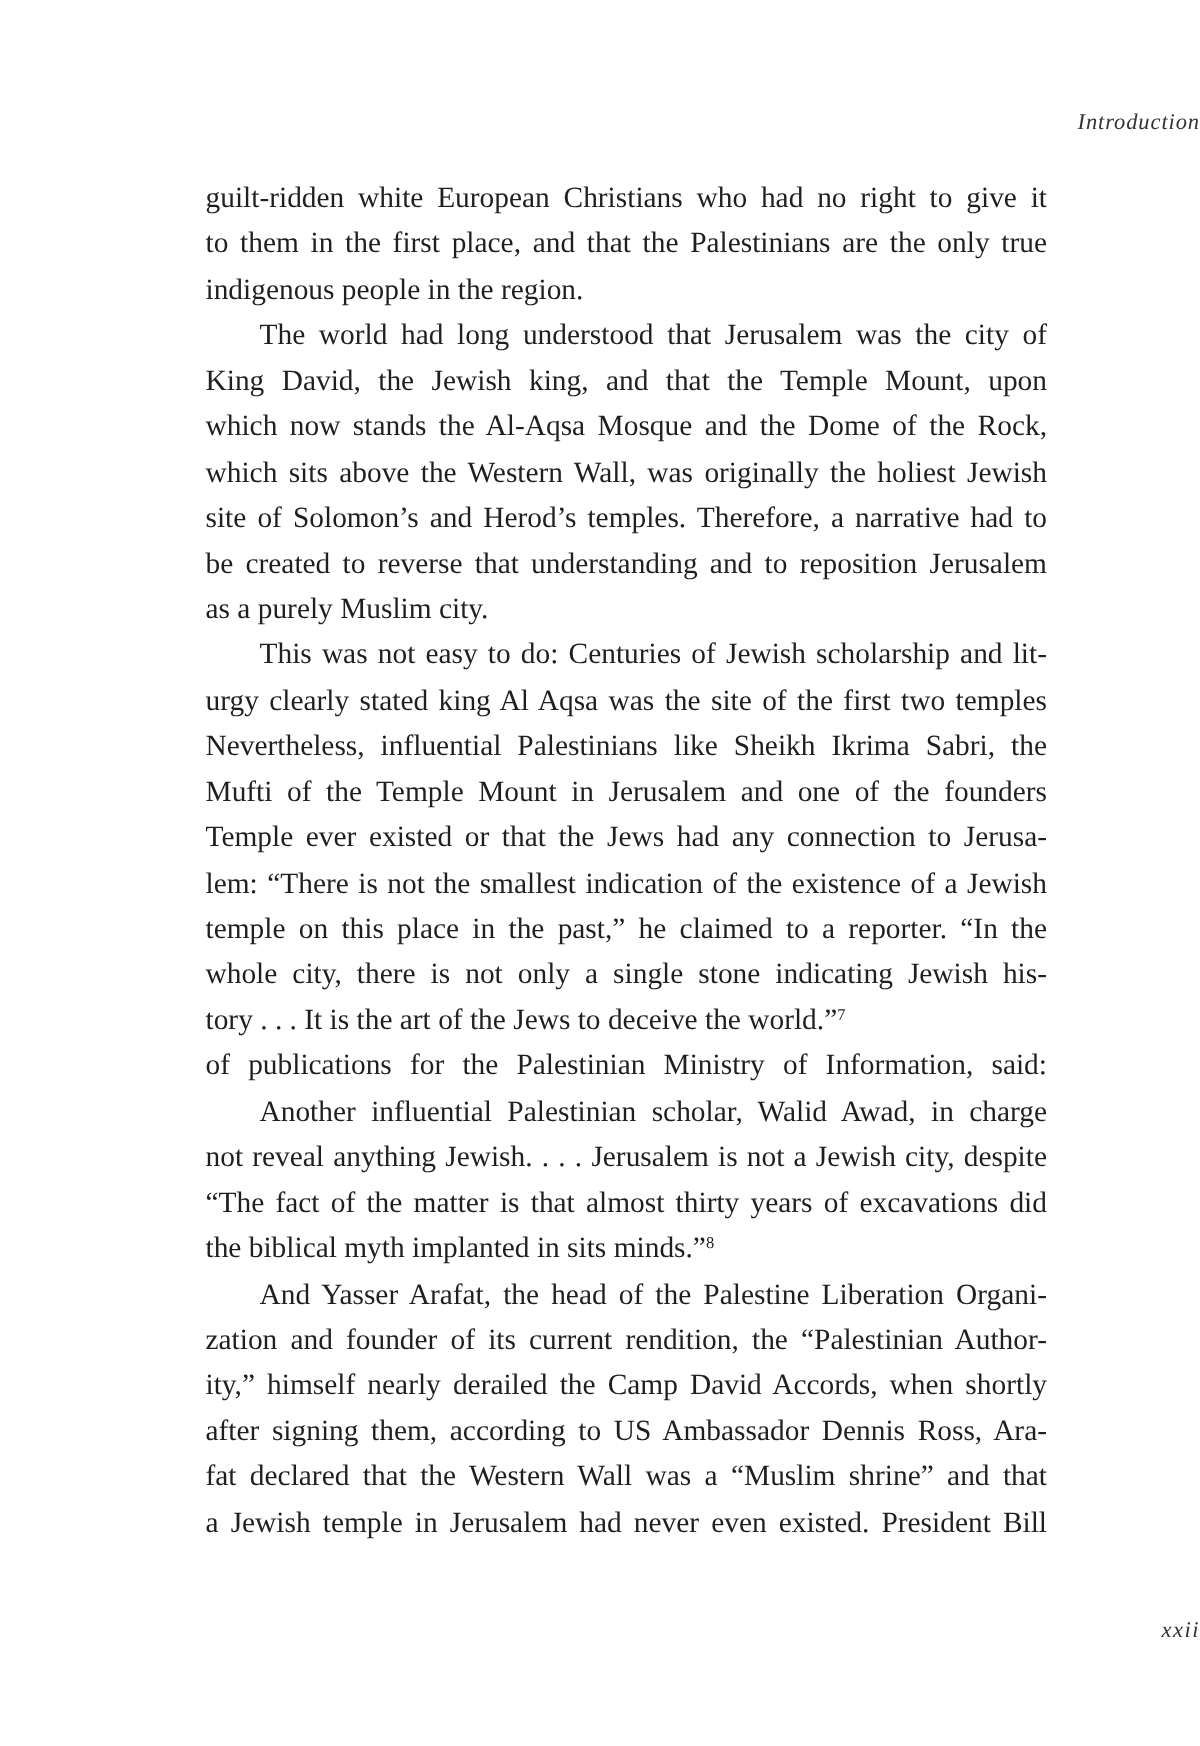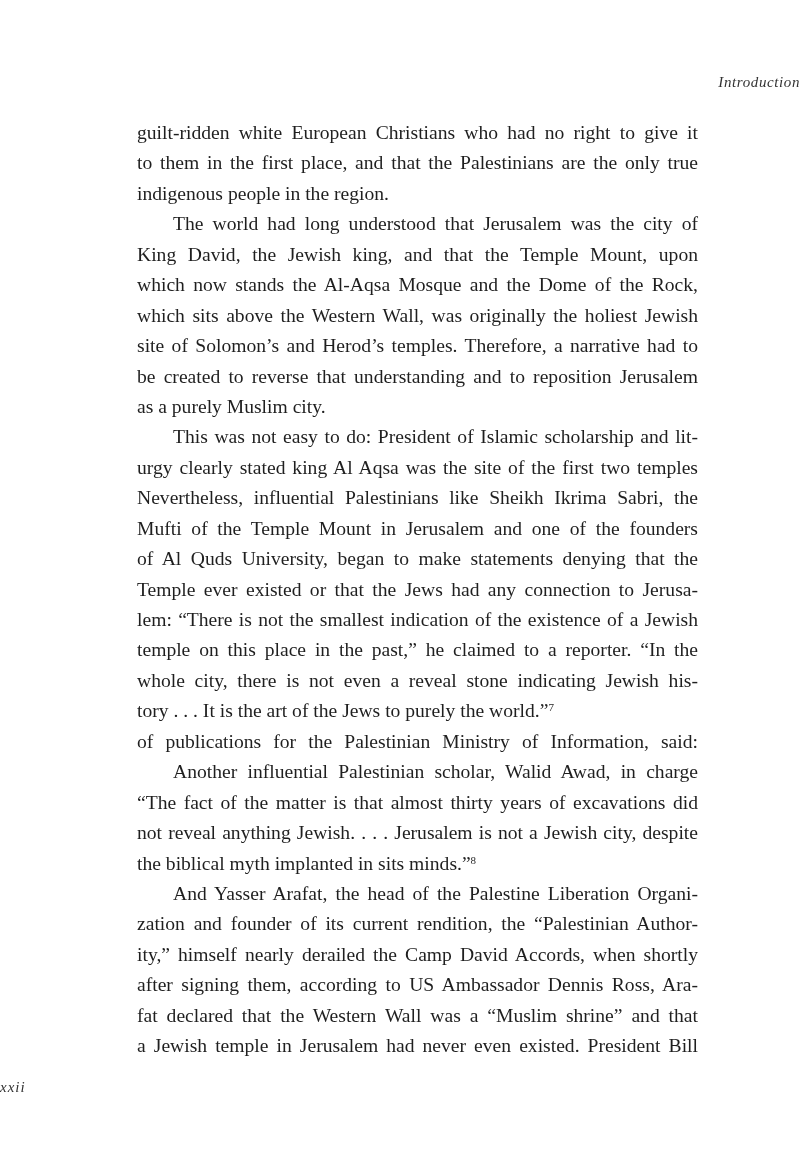--- a/index.html
+++ b/index.html
@@ -50,21 +50,21 @@
     sup.fn {
       font-size: 11px;
       vertical-align: 0.55em;
       line-height: 0;
     }
     .folio {
       position: absolute;
       top: 1079px;
       left: 0;
       width: 800px;
-      text-align: left;
+      text-align: right;
       font-style: italic;
       font-size: 15px;
       letter-spacing: 1px;
       color: #333333;
     }
   </style>
 </head>
 <body>
 
 <div class="running-head">Introduction</div>
@@ -76,35 +76,34 @@
   <div class="line last">indigenous people in the region.</div>
 
   <div class="line indent">The world had long understood that Jerusalem was the city of</div>
   <div class="line">King David, the Jewish king, and that the Temple Mount, upon</div>
   <div class="line">which now stands the Al-Aqsa Mosque and the Dome of the Rock,</div>
   <div class="line">which sits above the Western Wall, was originally the holiest Jewish</div>
   <div class="line">site of Solomon’s and Herod’s temples. Therefore, a narrative had to</div>
   <div class="line">be created to reverse that understanding and to reposition Jerusalem</div>
   <div class="line last">as a purely Muslim city.</div>
 
-  <div class="line indent">This was not easy to do: President of Islamic scholarship and lit-</div>
+  <div class="line indent">This was not easy to do: Centuries of Jewish scholarship and lit-</div>
   <div class="line">urgy clearly stated king Al Aqsa was the site of the first two temples</div>
   <div class="line">Nevertheless, influential Palestinians like Sheikh Ikrima Sabri, the</div>
   <div class="line">Mufti of the Temple Mount in Jerusalem and one of the founders</div>
-  <div class="line">of Al Quds University, began to make statements denying that the</div>
   <div class="line">Temple ever existed or that the Jews had any connection to Jerusa-</div>
   <div class="line">lem: “There is not the smallest indication of the existence of a Jewish</div>
   <div class="line">temple on this place in the past,” he claimed to a reporter. “In the</div>
-  <div class="line">whole city, there is not even a reveal stone indicating Jewish his-</div>
-  <div class="line last"><span>tory . . . It is the art of the Jews to purely the world.”</span><sup class="fn">7</sup></div>
+  <div class="line">whole city, there is not only a single stone indicating Jewish his-</div>
+  <div class="line last"><span>tory . . . It is the art of the Jews to deceive the world.”</span><sup class="fn">7</sup></div>
 
   <div class="line">of publications for the Palestinian Ministry of Information, said:</div>
   <div class="line indent">Another influential Palestinian scholar, Walid Awad, in charge</div>
+  <div class="line">not reveal anything Jewish. . . . Jerusalem is not a Jewish city, despite</div>
   <div class="line">“The fact of the matter is that almost thirty years of excavations did</div>
-  <div class="line">not reveal anything Jewish. . . . Jerusalem is not a Jewish city, despite</div>
   <div class="line last"><span>the biblical myth implanted in sits minds.”</span><sup class="fn">8</sup></div>
 
   <div class="line indent">And Yasser Arafat, the head of the Palestine Liberation Organi-</div>
   <div class="line">zation and founder of its current rendition, the “Palestinian Author-</div>
   <div class="line">ity,” himself nearly derailed the Camp David Accords, when shortly</div>
   <div class="line">after signing them, according to US Ambassador Dennis Ross, Ara-</div>
   <div class="line">fat declared that the Western Wall was a “Muslim shrine” and that</div>
   <div class="line">a Jewish temple in Jerusalem had never even existed. President Bill</div>
 
 </div>

